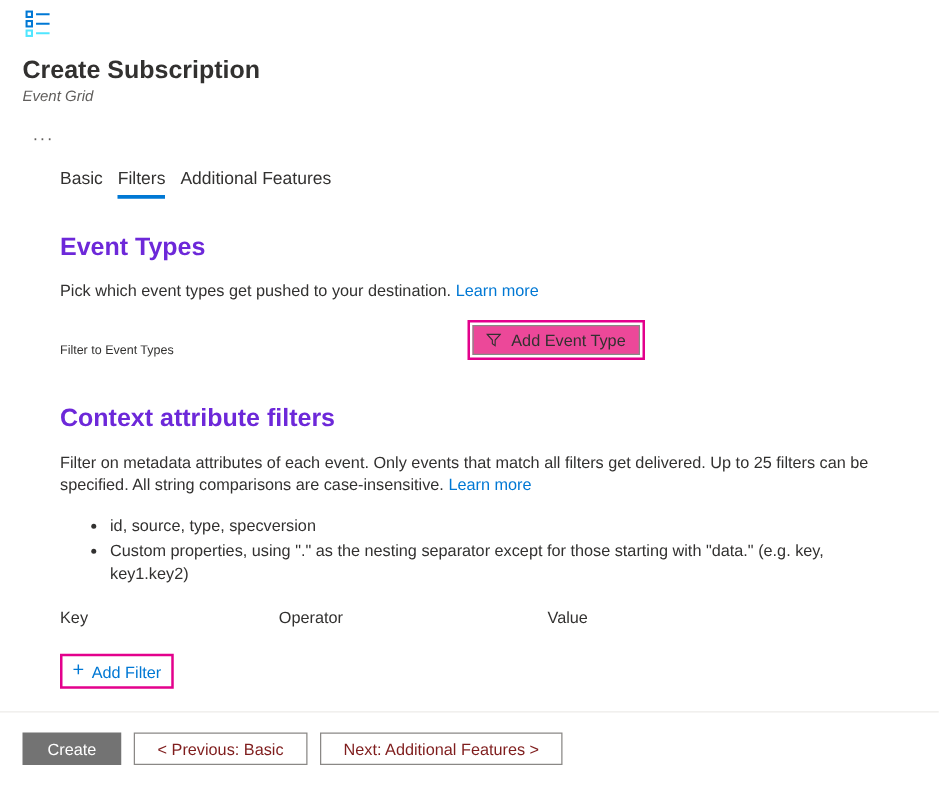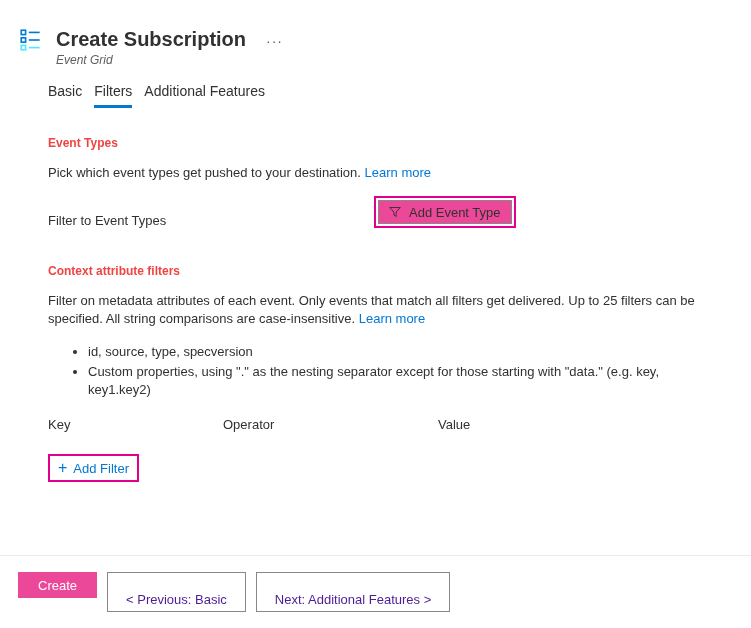--- a/index.html
+++ b/index.html
@@ -1,47 +1,47 @@
 <!DOCTYPE html>
 <html><head>
   <meta charset="utf-8">
   <style>
     * { box-sizing: border-box; margin: 0; padding: 0; }
     body { font-family: "Segoe UI", -apple-system, sans-serif; font-size: 13px; color: #323130; background: #fff; width: 751px; height: 628px; position: relative; }
-    .header { display: flex; align-items: flex-start; padding: 27px 18px 10px 18px; gap: 12px; }
+    .header { display: flex; align-items: flex-start; padding: 6px 18px 10px 18px; gap: 12px; flex-direction: column; }
     .page-icon { width: 26px; height: 26px; flex-shrink: 0; }
     .header-text { display: flex; flex-direction: column; }
     .page-title { font-size: 20px; font-weight: 600; color: #323130; line-height: 1.2; }
     .page-subtitle { font-size: 12px; color: #605e5c; margin-top: 2px; font-style: italic; }
     .more-btn { margin-left: 8px; color: #605e5c; font-size: 14px; padding-top: 6px; cursor: pointer; letter-spacing: 1px; }
     .content { padding: 0 48px 0 48px; }
     .tabs { display: flex; gap: 12px; margin-bottom: 28px; }
     .tab { font-size: 14px; color: #323130; padding: 6px 0; cursor: pointer; border-bottom: 3px solid transparent; }
     .tab.active { border-bottom: 3px solid #0078d4; font-weight: 400; }
-    .section-title { font-size: 12px; font-weight: 600; margin-bottom: 14px; color: #ef4444; }
+    .section-title { font-size: 20px; font-weight: 600; margin-bottom: 14px; color: #6d28d9; }
     .section-desc { font-size: 13px; color: #323130; margin-bottom: 14px; line-height: 1.4; }
     .learn-more { color: #0078d4; cursor: pointer; text-decoration: none; }
     .field-row { display: flex; align-items: center; margin-bottom: 36px; margin-top: 14px; }
-    .field-label { font-size: 13px; width: 326px; margin-top: 16px; }
+    .field-label { font-size: 10px; width: 326px; margin-top: 16px; }
     .btn-outline { display: inline-flex; align-items: center; gap: 8px; border: 1px solid #8a8886; background: #ec4899; padding: 4px 10px; font-size: 13px; cursor: pointer; color: #323130; height: 24px; }
     .highlight-box { border: 2px solid #e3008c; padding: 2px; display: inline-block; }
     .filter-icon { width: 12px; height: 12px; }
     .section-gap { margin-top: 36px; }
     .valid-keys-label { margin-top: 12px; margin-bottom: 4px; }
     ul.key-list { padding-left: 40px; margin-bottom: 18px; }
     ul.key-list li { margin: 2px 0; line-height: 1.4; }
     .col-headers { display: flex; margin-top: 10px; margin-bottom: 22px; font-size: 13px; }
     .col-key { width: 175px; }
     .col-op { width: 215px; }
     .col-val { flex: 1; }
     .add-filter-btn { display: inline-flex; align-items: center; gap: 6px; border: none; background: none; color: #0078d4; font-size: 13px; cursor: pointer; padding: 2px 6px; }
     .plus-icon { font-size: 16px; font-weight: 300; line-height: 1; }
     .footer { position: absolute; bottom: 0; left: 0; right: 0; border-top: 1px solid #edebe9; padding: 16px 18px; display: flex; gap: 10px; background: #fff; }
-    .btn-primary { background: #ec4899; color: #fff; border: none; padding: 6px 20px; font-size: 13px; cursor: pointer; height: 26px; }
-    .btn-secondary { background: #fff; border: 1px solid #8a8886; padding: 19px 18px; font-size: 13px; cursor: pointer; height: 26px; color: #4c1d95; }
+    .btn-primary { background: #737373; color: #fff; border: none; padding: 6px 20px; font-size: 13px; cursor: pointer; height: 26px; }
+    .btn-secondary { background: #fff; border: 1px solid #8a8886; padding: 5px 18px; font-size: 13px; cursor: pointer; height: 26px; color: #7f1d1d; }
   </style>
 </head>
 <body>
 
 <div class="header">
   <span class="page-icon">
     <svg viewBox="0 0 24 24" width="26" height="26">
       <rect x="3" y="3" width="4" height="4" fill="none" stroke="#0078d4" stroke-width="1.5"></rect>
       <rect x="3" y="10" width="4" height="4" fill="none" stroke="#0078d4" stroke-width="1.5"></rect>
       <rect x="3" y="17" width="4" height="4" fill="none" stroke="#50e6ff" stroke-width="1.5"></rect>

